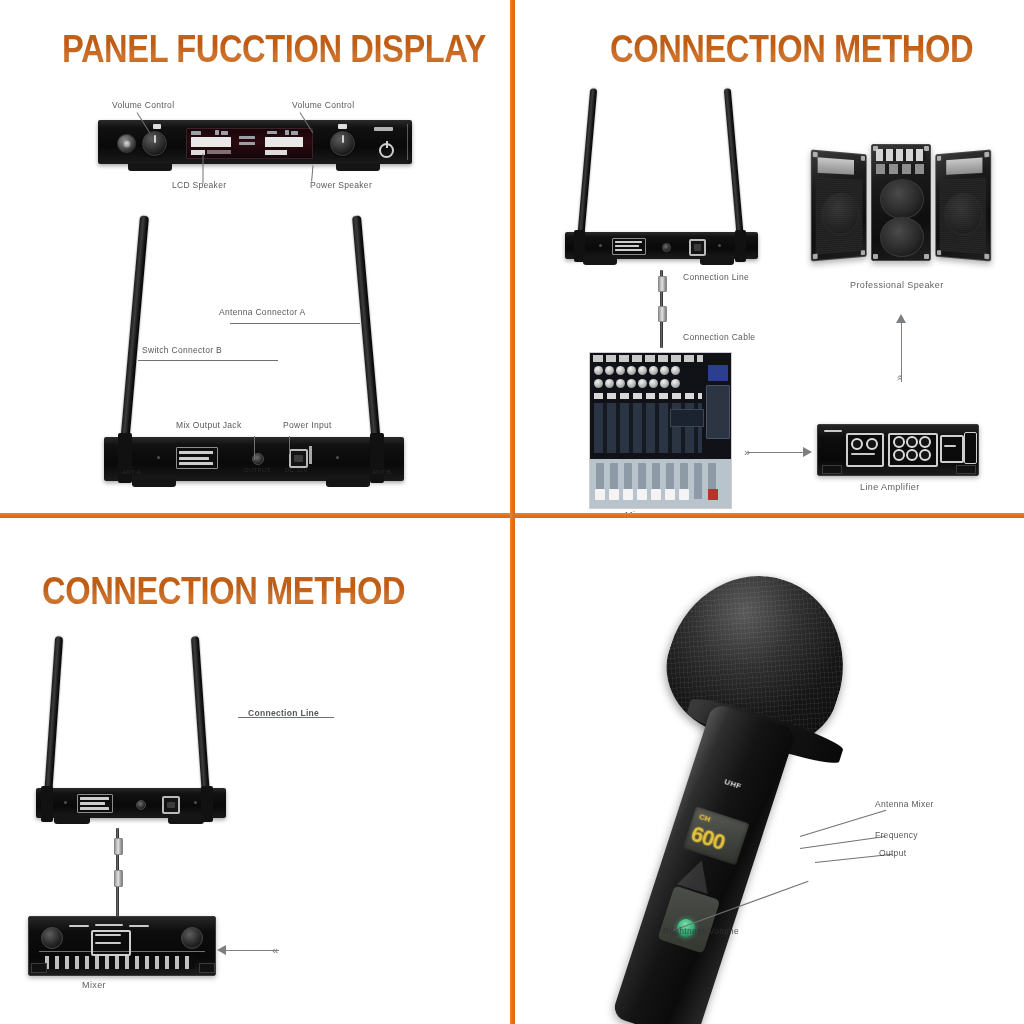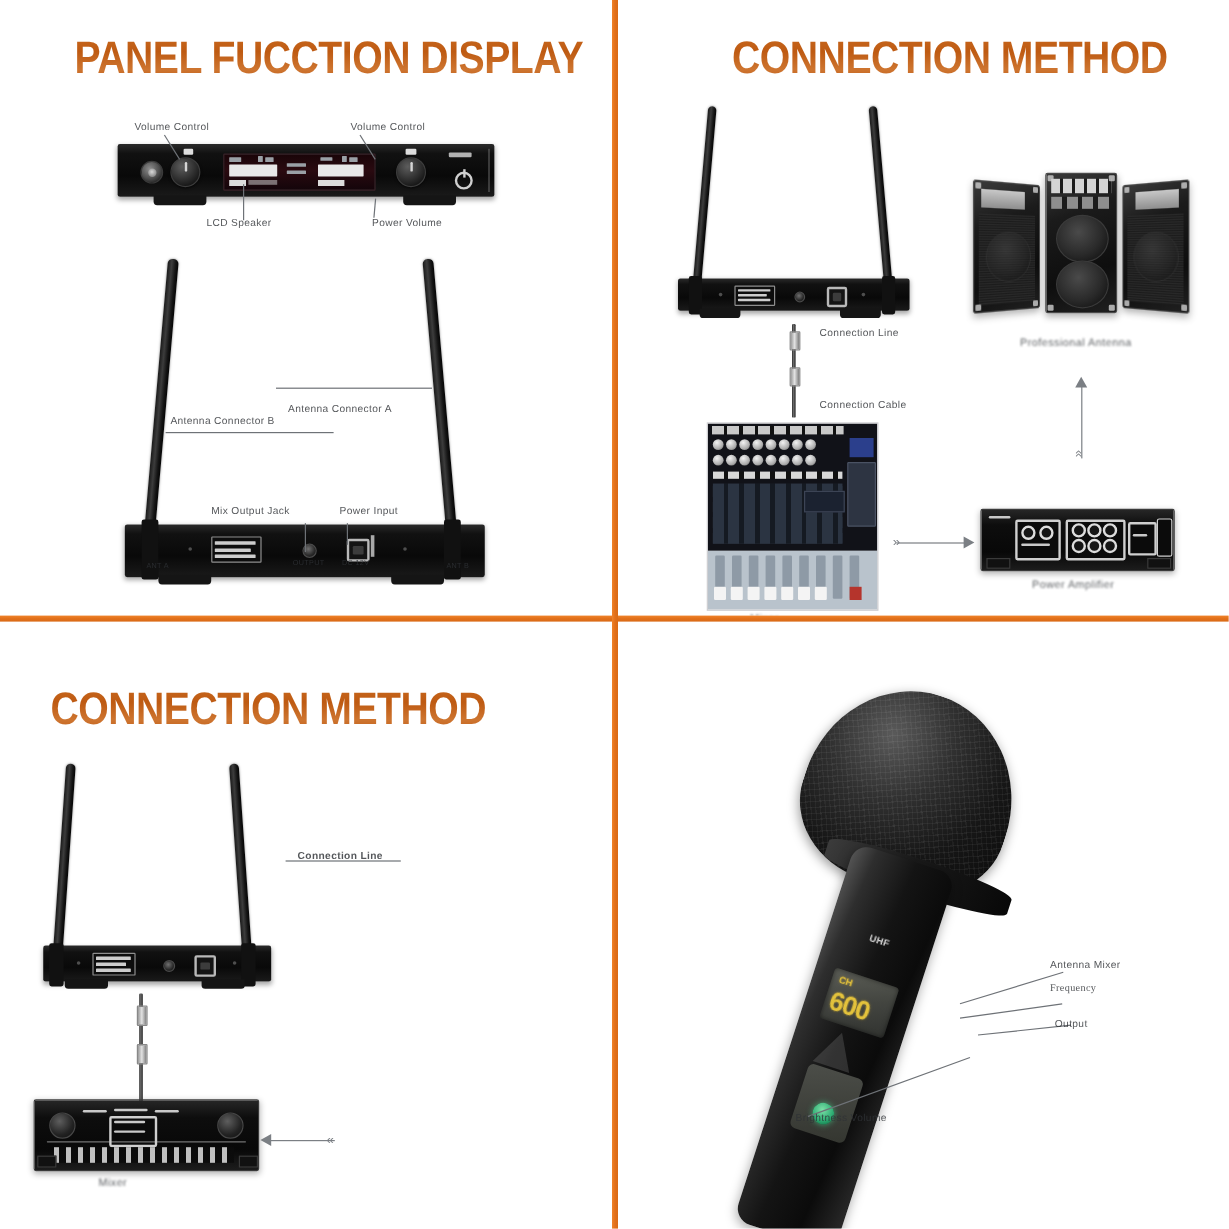--- a/index.html
+++ b/index.html
@@ -217,21 +217,21 @@
     <div class="cal-line" style="left:137px;top:112px;width:24px;transform:rotate(58deg);"></div>
     <div class="cal-txt" style="left:112px;top:100px;">Volume Control</div>
 
     <div class="cal-line" style="left:300px;top:112px;width:24px;transform:rotate(58deg);"></div>
     <div class="cal-txt" style="left:292px;top:100px;">Volume Control</div>
 
     <div class="cal-line" style="left:203px;top:153px;width:30px;transform:rotate(90deg);"></div>
     <div class="cal-txt" style="left:172px;top:180px;">LCD Speaker</div>
 
     <div class="cal-line" style="left:313px;top:165px;width:16px;transform:rotate(95deg);"></div>
-    <div class="cal-txt" style="left:310px;top:180px;">Power Volume</div>
+    <div class="cal-txt" style="left:310px;top:180px;">Power Speaker</div>
 
     <div class="dev" style="left:104px;top:215px;width:300px;height:270px;">
 
       <div class="ant" style="left:16px;top:0px;width:9px;height:230px;transform:rotate(5deg);transform-origin:bottom center;"></div>
       <div class="ant" style="left:268px;top:0px;width:9px;height:230px;transform:rotate(-5deg);transform-origin:bottom center;"></div>
 
       <div class="blk rcv-body" style="position:absolute;left:0;top:222px;width:300px;height:44px;"></div>
       <div class="rcv-foot" style="left:28px;bottom:-2px;"></div>
       <div class="rcv-foot" style="left:222px;bottom:-2px;"></div>
 
@@ -251,24 +251,24 @@
       <div class="jack-sq" style="left:185px;top:234px;width:15px;height:15px;"></div>
       <div style="position:absolute;left:205px;top:231px;width:3px;height:18px;background:#cfcfcf;opacity:.8;"></div>
 
       <div class="cal-txt" style="left:18px;top:254px;font-size:6px;">ANT A</div>
       <div class="cal-txt" style="left:140px;top:252px;font-size:6px;">OUTPUT</div>
       <div class="cal-txt" style="left:181px;top:252px;font-size:6px;">DC 12V</div>
       <div class="cal-txt" style="left:268px;top:254px;font-size:6px;">ANT B</div>
     </div>
 
     <div class="cal-line" style="left:230px;top:323px;width:130px;"></div>
-    <div class="cal-txt" style="left:240px;top:307px;margin-top:28px;">Antenna Connector A</div>
+    <div class="cal-txt" style="left:219px;top:307px;">Antenna Connector A</div>
 
     <div class="cal-line" style="left:138px;top:360px;width:140px;"></div>
-    <div class="cal-txt" style="left:142px;top:345px;">Antenna Connector B</div>
+    <div class="cal-txt" style="left:142px;top:345px;">Switch Connector B</div>
 
     <div class="cal-line" style="left:255px;top:436px;width:24px;transform:rotate(90deg);transform-origin:left top;"></div>
     <div class="cal-txt" style="left:176px;top:420px;">Mix Output Jack</div>
 
     <div class="cal-line" style="left:290px;top:436px;width:18px;transform:rotate(90deg);transform-origin:left top;"></div>
     <div class="cal-txt" style="left:283px;top:420px;">Power Input</div>
   </div>
 
   <div class="quad q-tr">
 
@@ -366,21 +366,21 @@
       <div class="amp-term" style="left:101px;top:11px;width:8px;height:8px;"></div>
       <div class="amp-term" style="left:75px;top:24px;width:8px;height:8px;"></div>
       <div class="amp-term" style="left:88px;top:24px;width:8px;height:8px;"></div>
       <div class="amp-term" style="left:101px;top:24px;width:8px;height:8px;"></div>
       <div class="amp-box" style="left:122px;top:10px;width:20px;height:24px;"></div>
       <div class="amp-line" style="left:126px;top:20px;width:12px;"></div>
       <div class="amp-box" style="left:146px;top:7px;width:11px;height:30px;border-width:1px;"></div>
       <div class="amp-ear" style="left:4px;top:40px;width:18px;height:7px;"></div>
       <div class="amp-ear" style="left:138px;top:40px;width:18px;height:7px;"></div>
     </div>
-    <div class="cap" style="left:345px;top:482px;">Power Amplifier</div>
+    <div class="cap" style="left:345px;top:482px;">Line Amplifier</div>
 
     <div class="arrow-shaft" style="left:386px;top:322px;width:1px;height:60px;"></div>
     <div class="arrow-head" style="left:381px;top:314px;border-left:5px solid transparent;border-right:5px solid transparent;border-bottom:9px solid #7b7f84;"></div>
     <div style="position:absolute;left:381px;top:372px;color:#7b7f84;font-size:11px;transform:rotate(-90deg);">»</div>
 
     <div class="dev" style="left:290px;top:140px;width:190px;height:140px;">
 
       <div class="pa-cab" style="left:4px;top:12px;width:60px;height:105px;transform:perspective(300px) rotateY(26deg);">
         <div class="pa-top" style="left:6px;top:6px;width:40px;height:15px;"></div>
         <div class="pa-grill" style="left:4px;top:26px;width:52px;height:74px;"></div>
@@ -405,21 +405,21 @@
       <div class="pa-cab" style="left:126px;top:12px;width:60px;height:105px;transform:perspective(300px) rotateY(-26deg);">
         <div class="pa-top" style="left:12px;top:6px;width:40px;height:15px;"></div>
         <div class="pa-grill" style="left:4px;top:26px;width:52px;height:74px;"></div>
         <div class="pa-woof" style="left:10px;top:40px;width:40px;height:40px;opacity:.5;"></div>
         <div class="pa-corner" style="left:1px;top:1px;"></div>
         <div class="pa-corner" style="right:1px;top:1px;"></div>
         <div class="pa-corner" style="left:1px;bottom:1px;"></div>
         <div class="pa-corner" style="right:1px;bottom:1px;"></div>
       </div>
     </div>
-    <div class="cap" style="left:335px;top:280px;">Professional Antenna</div>
+    <div class="cap" style="left:335px;top:280px;">Professional Speaker</div>
   </div>
 
   <div class="quad q-bl">
 
     <div class="heading" style="left:42px;top:52px;font-size:38px;">CONNECTION METHOD</div>
 
     <div class="dev" style="left:36px;top:118px;width:195px;height:190px;">
       <div class="ant" style="left:8px;top:0px;width:8px;height:160px;transform:rotate(4deg);transform-origin:bottom center;"></div>
       <div class="ant" style="left:166px;top:0px;width:8px;height:160px;transform:rotate(-4deg);transform-origin:bottom center;"></div>
       <div class="blk rcv-body" style="position:absolute;left:0;top:152px;width:190px;height:30px;"></div>
@@ -488,21 +488,21 @@
         <div class="mic-key" style="left:20px;top:186px;width:48px;height:56px;">
           <div class="mic-pwr" style="left:15px;top:28px;width:18px;height:18px;"></div>
         </div>
       </div>
     </div>
 
     <div class="cal-line" style="left:285px;top:318px;width:90px;transform:rotate(-17deg);"></div>
     <div class="cal-txt" style="left:360px;top:281px;">Antenna Mixer</div>
 
     <div class="cal-line" style="left:285px;top:330px;width:86px;transform:rotate(-8deg);"></div>
-    <div class="cal-txt" style="left:360px;top:300px;font-family:Liberation Serif, serif;">Frequency</div>
+    <div class="cal-txt" style="left:360px;top:312px;">Frequency</div>
 
     <div class="cal-line" style="left:300px;top:344px;width:78px;transform:rotate(-6deg);"></div>
     <div class="cal-txt" style="left:364px;top:330px;">Output</div>
 
     <div class="cal-line" style="left:158px;top:412px;width:144px;transform:rotate(-20deg);"></div>
     <div class="cal-txt" style="left:148px;top:408px;">Brightness Volume</div>
   </div>
 
 </div>
 

